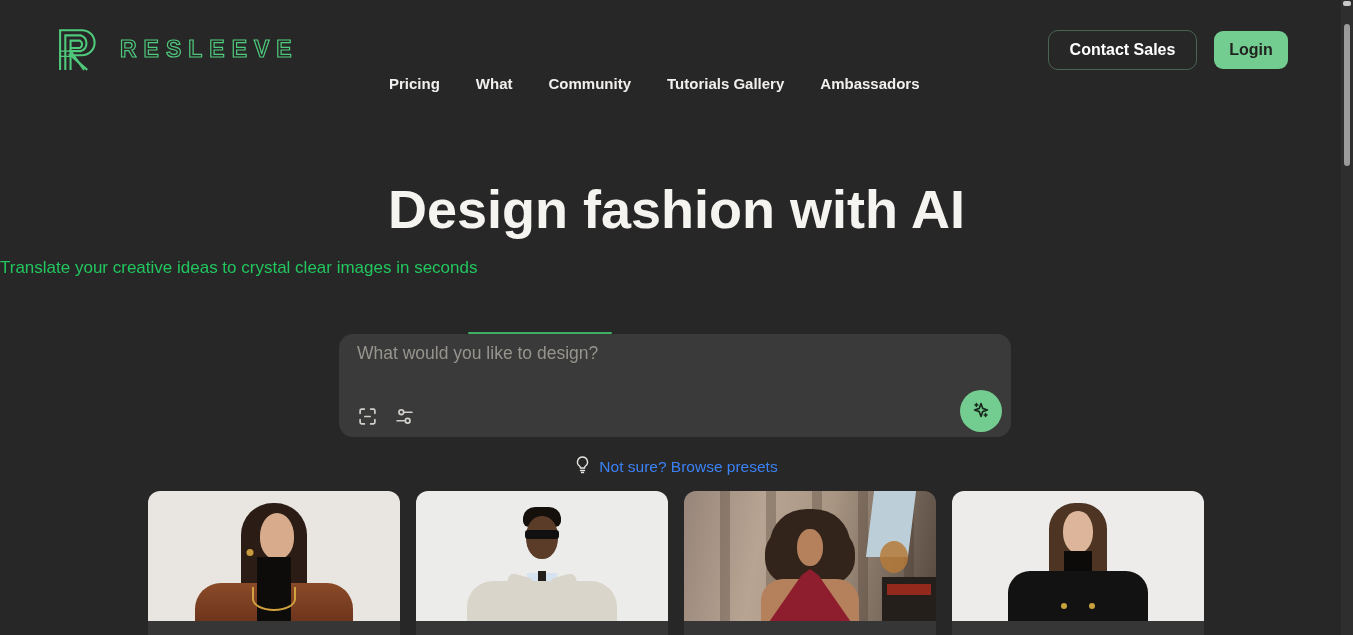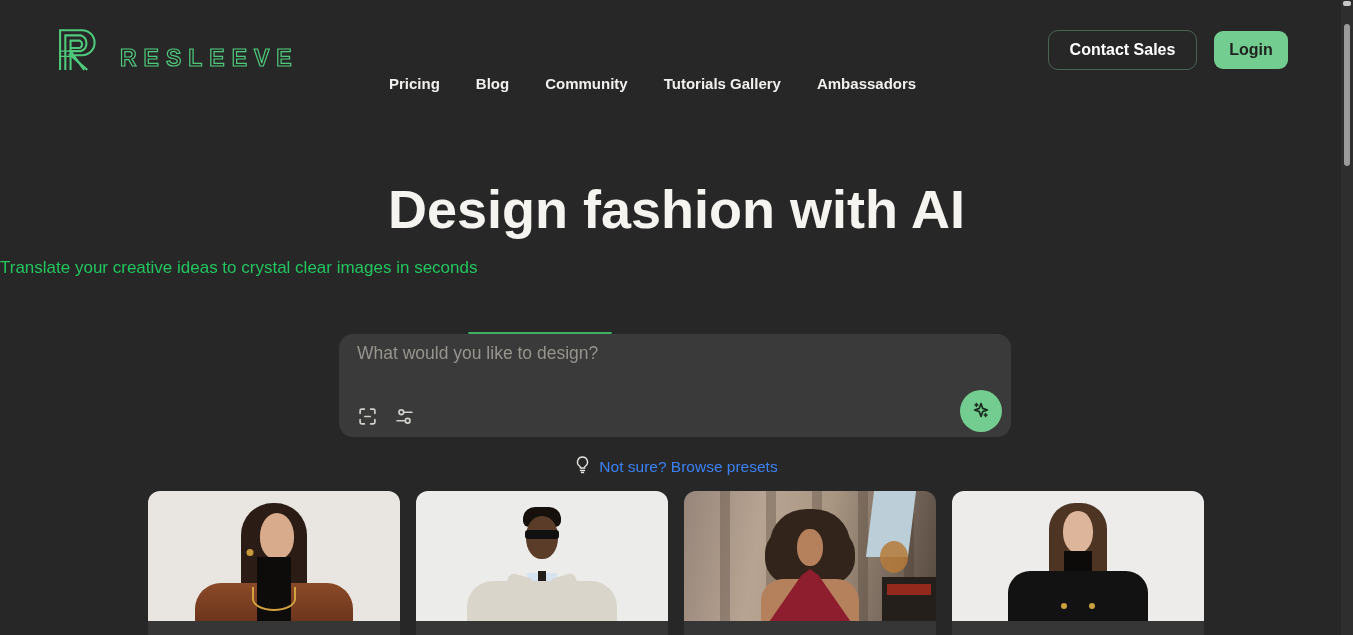--- a/index.html
+++ b/index.html
@@ -4,21 +4,21 @@
 <style>
   * { margin:0; padding:0; box-sizing:border-box; }
   html,body { background:#1d1d1d; }
   .page {
     position:relative; width:1353px; height:635px; overflow:hidden;
     background:#272727; font-family:"Liberation Sans", sans-serif;
   }
 
   
   .header { position:absolute; top:0; left:0; right:0; height:100px; }
-  .logo { position:absolute; left:55px; top:26px; display:flex; align-items:flex-end; gap:13px; }
+  .logo { position:absolute; left:55px; top:26px; display:flex; align-items:center; gap:13px; }
   .logo-mark { width:52px; height:46px; display:block; }
   .logo-text {
     font-size:23px; font-weight:700; letter-spacing:7px; color:#4fc97c;
   }
   @supports (-webkit-text-stroke: 1px black) {
     .logo-text { color:transparent; -webkit-text-stroke:1.2px #4fc97c; }
   }
   .nav { position:absolute; left:389px; top:43px; display:flex; gap:36px;margin-top:32px; }
   .nav a { color:#f2f0ee; font-weight:700; font-size:15px; text-decoration:none; cursor:pointer; }
   .btn-contact {
@@ -145,21 +145,21 @@
         <path d="M4 42 V4 H25 a12 12 0 0 1 0 24 H14 L30 42"></path>
         <path d="M9 42 V9 H24 a8 8 0 0 1 0 15 H14 L27 42"></path>
         <path d="M14 42 V14 H23 a4 4 0 0 1 0 7 H14"></path>
         <path d="M4 24 H14 M4 29 H14" stroke-width="1.2"></path>
       </svg>
       <span class="logo-text">RESLEEVE</span>
     </div>
 
     <nav class="nav">
       <a>Pricing</a>
-      <a>Blog</a>
+      <a>What</a>
       <a>Community</a>
       <a>Tutorials Gallery</a>
       <a>Ambassadors</a>
     </nav>
 
     <button class="btn-contact">Contact Sales</button>
     <button class="btn-login">Login</button>
   </div>
 
   <h1 class="hero-title">Design fashion with AI</h1>

